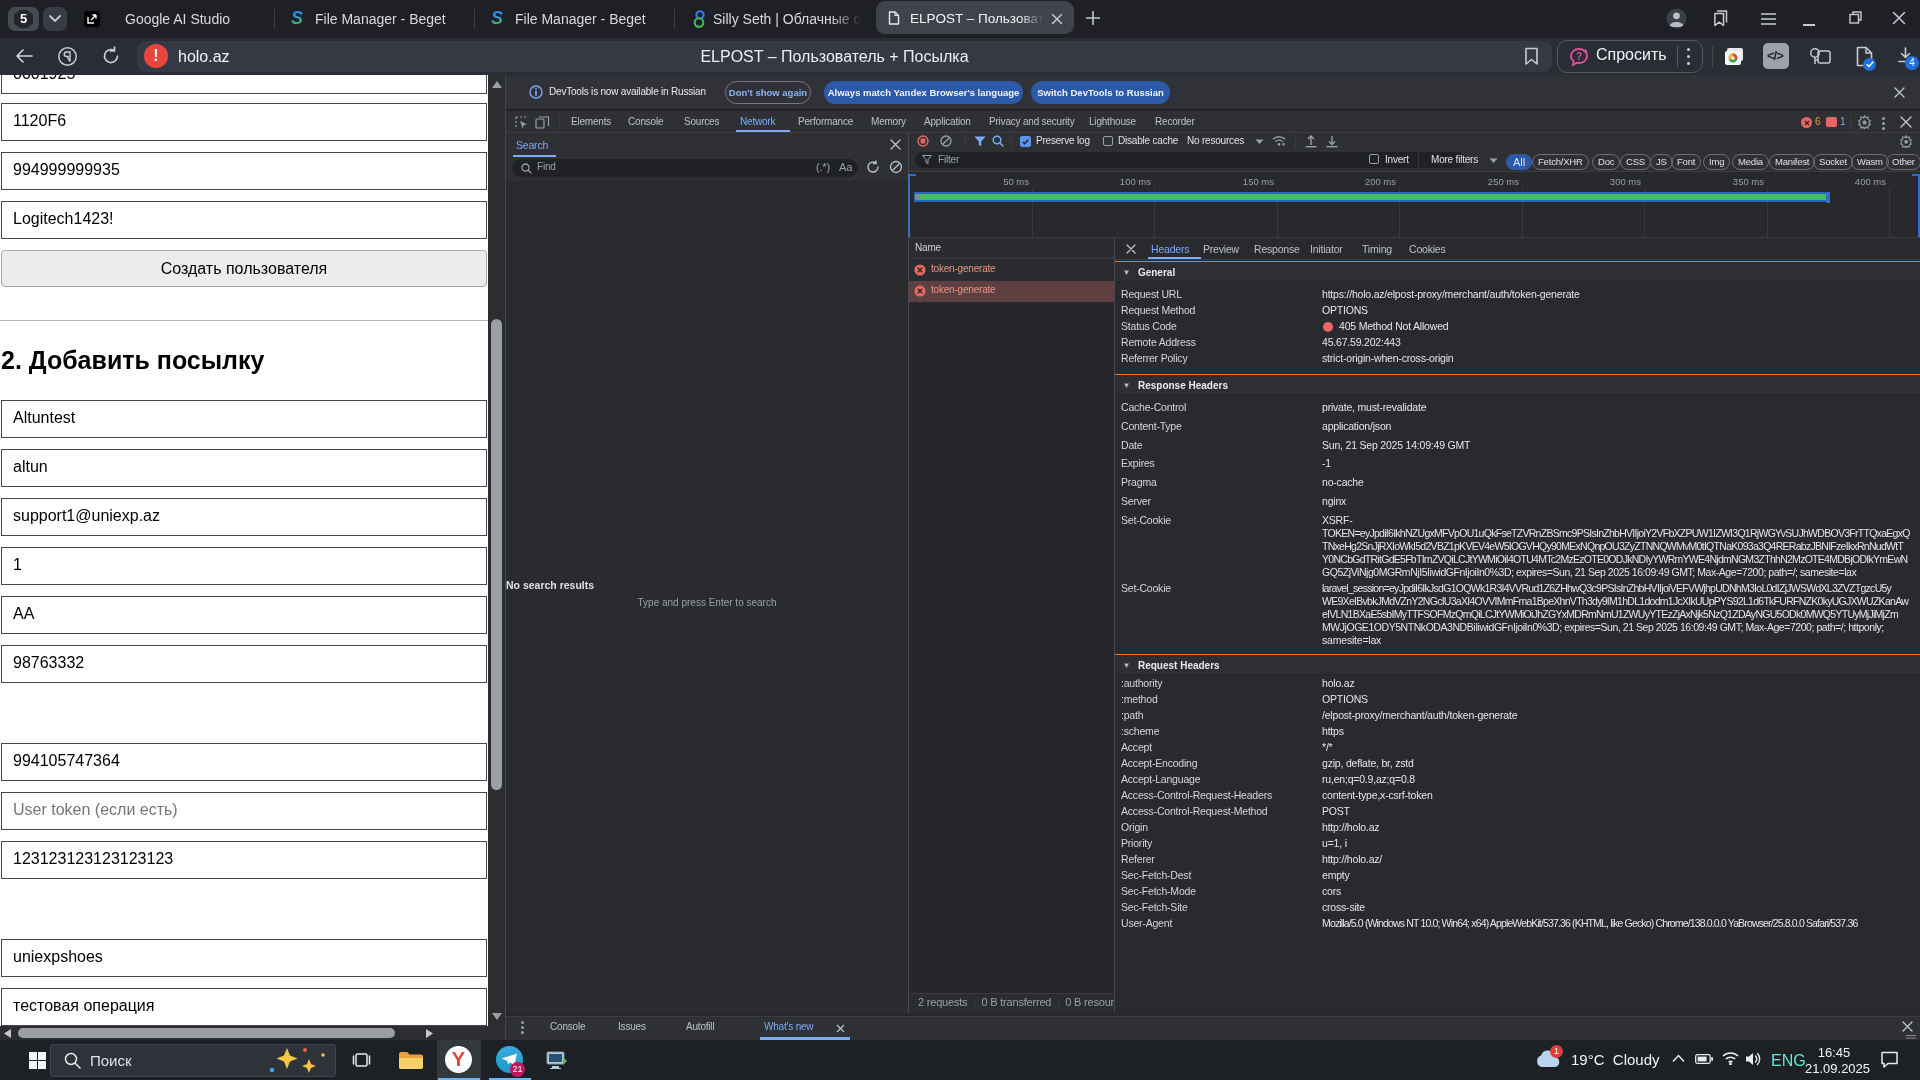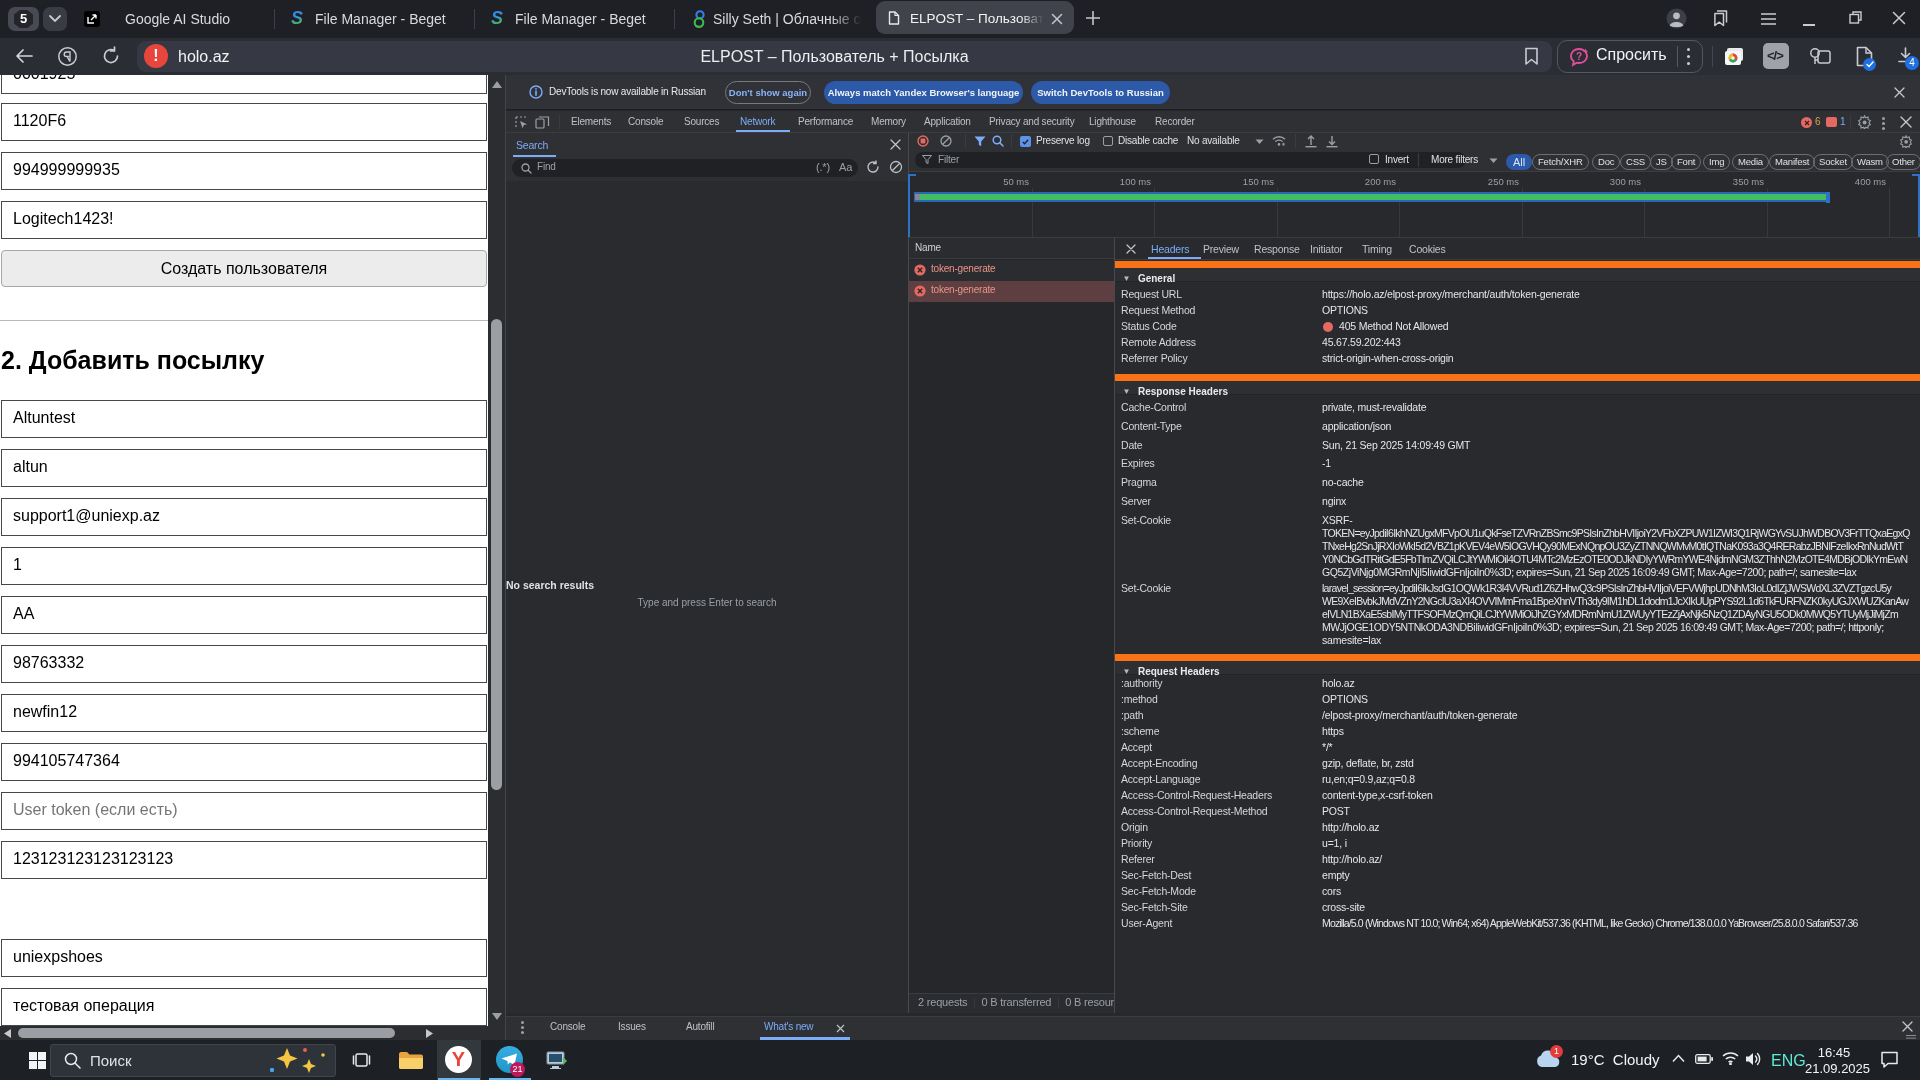--- a/index.html
+++ b/index.html
@@ -21,21 +21,21 @@
 
 #devtools { position:absolute; left:505px; top:75px; width:1415px; height:965px; background:#242528; border-left:1px solid #43454a; overflow:hidden;padding-left:15px; }
 .dt { color:#dfe1e5; font-size:10px; letter-spacing:-0.2px; }
 .gray { color:#9aa0a6; }
 .blue { color:#7cacf8; }
 .pill { position:absolute; top:78.5px; height:16px; border:1px solid #6b6e74; border-radius:8px; color:#dfe1e5; font-size:9.5px; line-height:14px; padding:0 5px; letter-spacing:-0.2px; }
 .tlab { position:absolute; top:101px; width:44px; text-align:right; color:#9aa0a6; font-size:9.5px; }
 .tgrid { position:absolute; top:113px; width:1px; height:49px; background:#38393d; }
 .k { position:absolute; left:615px; color:#d4d6d9; font-size:10.5px; letter-spacing:-0.2px; white-space:nowrap; }
 .v { position:absolute; left:816px; color:#e4e6e9; font-size:10.5px; letter-spacing:-0.2px; white-space:nowrap; }
-.band { position:absolute; left:609px; width:806px; height:21px; background:#2e2f33; border-top:7px solid #f97316; border-bottom:1px solid #232427; color:#e8eaed; font-size:10px; font-weight:bold; line-height:21px; }
+.band { position:absolute; left:609px; width:806px; height:21px; background:#2e2f33; border-top:1px solid #f97316; border-bottom:1px solid #232427; color:#e8eaed; font-size:10px; font-weight:bold; line-height:21px; }
 .band .car { display:inline-block; margin:0 7px 0 7px; transform:scale(0.9); color:#b6b9be; font-weight:normal; font-size:9px; vertical-align:1px; }
 
 #taskbar { position:absolute; left:0; top:1040px; width:1920px; height:40px; background:#1d2125; }
 </style>
 </head>
 <body>
 <div id="screen">
   <div id="tabbar">
 
     <div class="abs" style="left:8px;top:7px;width:31px;height:24px;background:#474a52;border-radius:7px;"></div>
@@ -178,21 +178,20 @@
     <div class="inp" style="top:126px;">Logitech1423!</div>
     <div class="abs" style="left:1px;top:175px;width:486px;height:37px;background:#ececec;border:1px solid #a8a8a8;border-radius:4px;text-align:center;line-height:35px;font-size:16px;color:#000;">Создать пользователя</div>
     <div class="abs" style="left:0;top:245px;width:488px;height:1px;background:#b9b9b9;"></div>
     <div class="abs" style="left:1px;top:271px;font-size:25px;font-weight:bold;color:#000;">2. Добавить посылку</div>
     <div class="inp" style="top:325px;">Altuntest</div>
     <div class="inp" style="top:374px;">altun</div>
     <div class="inp" style="top:423px;">support1@uniexp.az</div>
     <div class="inp" style="top:472px;">1</div>
     <div class="inp" style="top:521px;">AA</div>
     <div class="inp" style="top:570px;">98763332</div>
-    <div class="inp" style="top:619px;">newfin12</div>
     <div class="inp" style="top:668px;">994105747364</div>
     <div class="inp ph" style="top:717px;">User token (если есть)</div>
     <div class="inp" style="top:766px;">12312312312312​3123</div>
     <div class="inp" style="top:913px;">тестовая операция</div>
     <div class="inp" style="top:864px;">uniexpshoes</div>
   </div>
   <div id="vscroll">
     <svg class="abs" style="left:4px;top:6px;" width="10" height="7" viewBox="0 0 10 7">
         <path d="M5 0 L10 7 L0 7 Z" fill="#9b9ea3"></path>
       </svg>
@@ -310,21 +309,21 @@
         <path d="M7.9 7.9 L11 11" stroke="#7cacf8" stroke-width="1.5" stroke-linecap="round"></path>
       </svg>
     <div class="abs" style="left:505px;top:59px;width:1px;height:14px;background:#3a3c40;"></div>
     <div class="abs" style="left:514px;top:61px;width:11px;height:11px;background:#5b94e8;border-radius:2px;"></div>
     <svg class="abs" style="left:516px;top:63.5px;" width="7" height="6" viewBox="0 0 7 6">
         <path d="M0.8 3 L2.6 4.8 L6.2 0.8" stroke="#202124" stroke-width="1.3" fill="none"></path>
       </svg>
     <div class="abs dt" style="left:530px;top:60px;">Preserve log</div>
     <div class="abs" style="left:597px;top:61px;width:10px;height:10px;border:1.3px solid #9aa0a6;border-radius:2px;"></div>
     <div class="abs dt" style="left:612px;top:60px;">Disable cache</div>
-    <div class="abs dt" style="left:681px;top:60px;">No available</div>
+    <div class="abs dt" style="left:681px;top:60px;">No resources</div>
     <svg class="abs" style="left:749px;top:64px;" width="9" height="6" viewBox="0 0 9 6">
         <path d="M0.5 0.5 L4.5 5 L8.5 0.5" fill="#9aa0a6"></path>
       </svg>
     <svg class="abs" style="left:766px;top:60px;" width="15" height="13" viewBox="0 0 15 13">
         <path d="M1 4.2 A8.6 8.6 0 0 1 13 4.2 M3.2 6.6 A5.4 5.4 0 0 1 10.8 6.6" stroke="#9aa0a6" stroke-width="1.3" fill="none"></path>
         <circle cx="7" cy="9.4" r="1.3" fill="#9aa0a6"></circle>
         <circle cx="11.5" cy="9.5" r="2.8" fill="#2e3034"></circle>
         <path d="M11.5 7.4 l0.5 1.2 1.3 0.1 -1 0.9 0.3 1.3 -1.1-0.7 -1.1 0.7 0.3-1.3 -1-0.9 1.3-0.1 Z" fill="#9aa0a6"></path>
       </svg>
     <div class="abs" style="left:789px;top:59px;width:1px;height:14px;background:#3a3c40;"></div>

